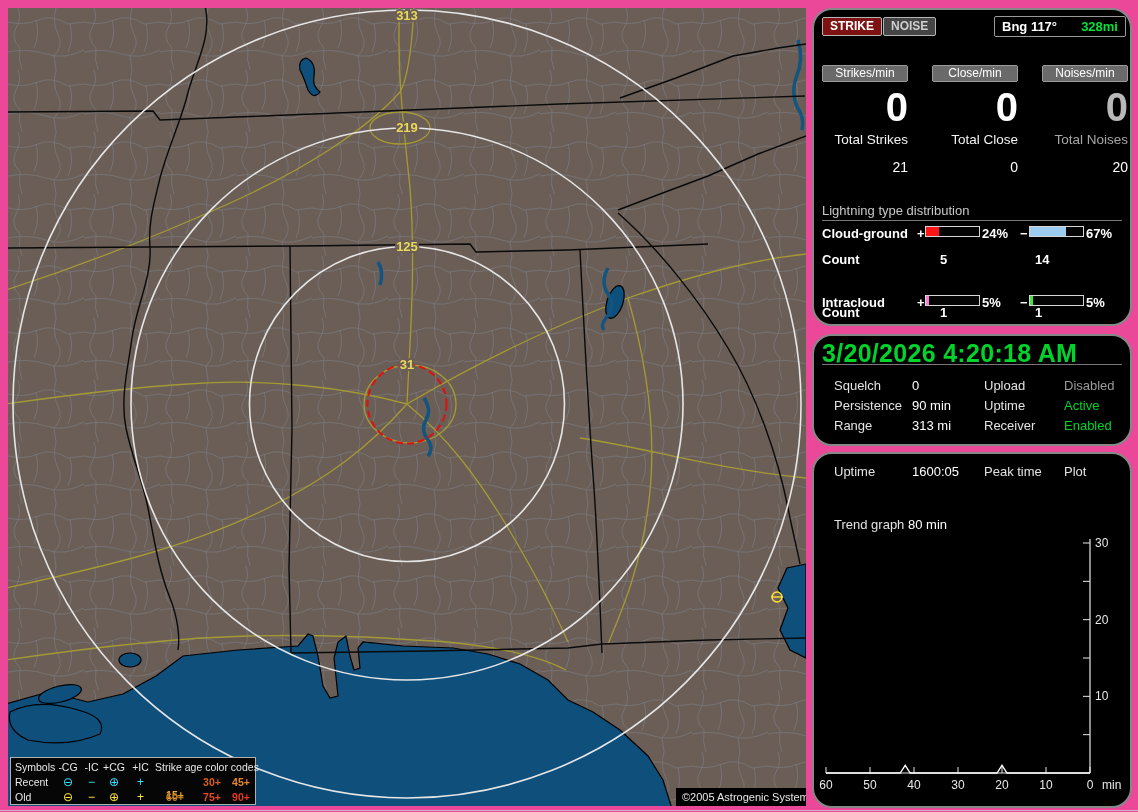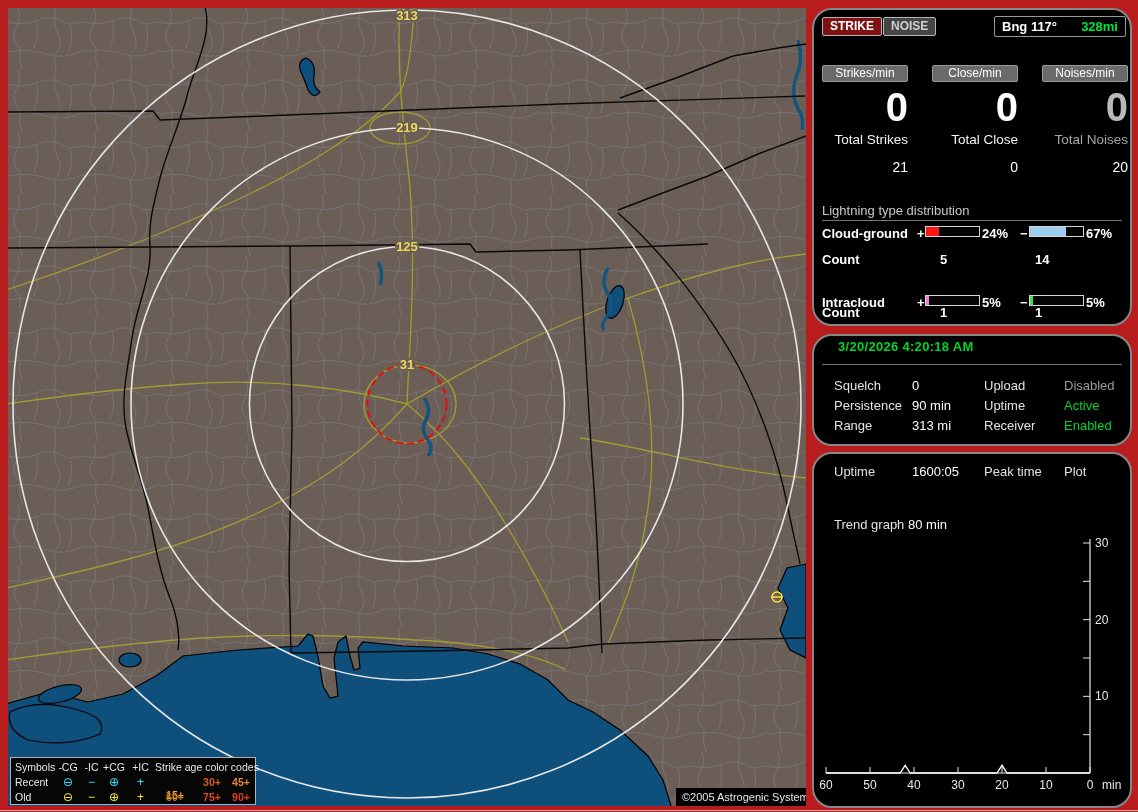--- a/index.html
+++ b/index.html
@@ -1,17 +1,17 @@
 <!DOCTYPE html>
 <html><head>
 <meta charset="utf-8">
 <style>
   html,body{margin:0;padding:0;background:#000;}
   *{box-sizing:border-box;}
-  .stage{position:relative;width:1138px;height:812px;background:#b91c1c;overflow:hidden;
+  .stage{position:relative;width:1138px;height:812px;background:#ec4899;overflow:hidden;
          font-family:"Liberation Sans","DejaVu Sans",sans-serif;color:#fff;}
   .map-svg{position:absolute;left:8px;top:8px;width:798px;height:798px;}
   .bottom-edge{position:absolute;left:0;bottom:1px;width:100%;height:1px;background:#cfcfcf;opacity:.8;}
 
   
   .box{position:absolute;left:812px;width:320px;background:#000;border:2px solid #878787;border-radius:20px;}
   .box1{top:8px;height:318px;}
   .box2{top:334px;height:112px;}
   .box3{top:452px;height:356px;}
 
@@ -35,21 +35,21 @@
   .drow span{position:absolute;top:0;white-space:nowrap;}
   .d-label{left:0;} .d-plus{left:95px;} .d-minus{left:198px;font-weight:bold;}
   .pct1{left:160px;} .pct2{left:264px;}
   .bar{position:absolute;top:2px;width:55px;height:11px;border:1px solid #d6d6d6;background:#040404;}
   .bar1{left:103px;} .bar2{left:207px;}
   .bar i{display:block;height:100%;}
   .crow{position:absolute;left:8px;height:15px;font-size:13px;font-weight:bold;}
   .crow span{position:absolute;white-space:nowrap;}
   .cv1{left:118px;} .cv2{left:213px;}
 
-  .datetime{position:absolute;left:24px;top:3px;font-size:13px;font-weight:bold;letter-spacing:.3px;}
+  .datetime{position:absolute;left:8px;top:3px;font-size:25px;font-weight:bold;letter-spacing:.3px;}
   .dt-line{position:absolute;left:8px;right:8px;top:28px;border-top:1px solid #777;}
   .srow{position:absolute;left:0;right:0;height:15px;font-size:13px;}
   .srow span{position:absolute;white-space:nowrap;}
   .f1{left:0;color:#e2e2e2;margin-left:20px;} .f2{left:98px;} .f3{left:170px;color:#e2e2e2;} .f4{left:250px;}
 
   .trend-svg{position:absolute;left:2px;top:78px;width:316px;height:276px;}
 
   
   .legend{position:absolute;left:10px;top:757px;width:246px;height:48px;background:#060606;
           border:1px solid #b0b0b0;font-size:10.5px;color:#e8e8e8;

